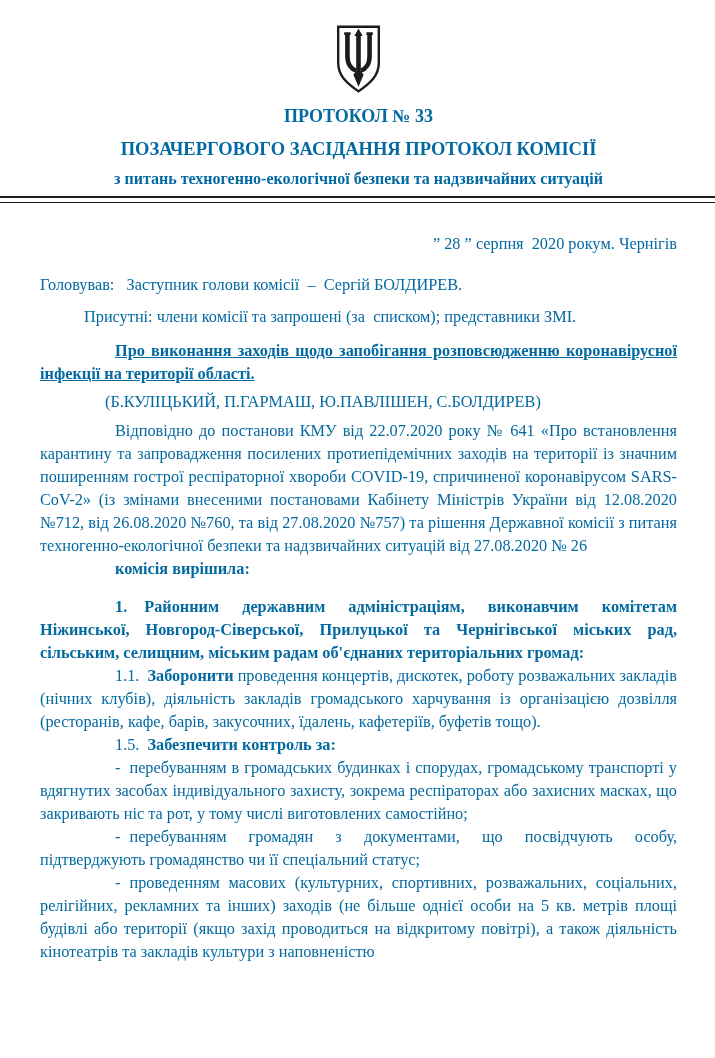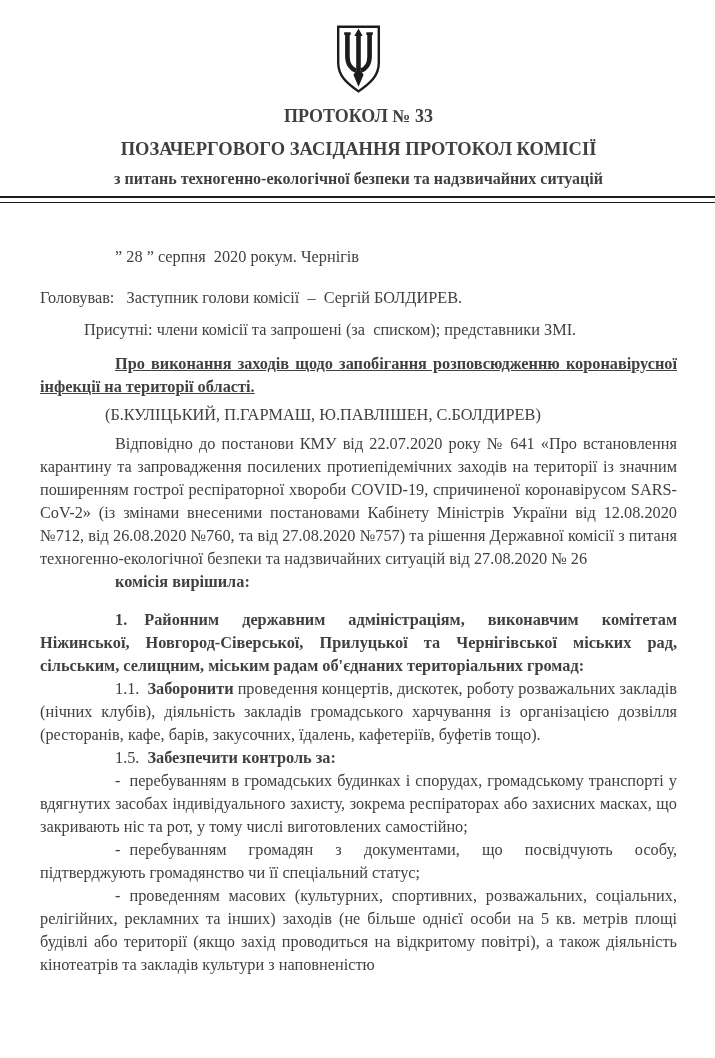--- a/index.html
+++ b/index.html
@@ -3,32 +3,32 @@
 <meta charset="utf-8">
 <style>
   html, body { margin: 0; padding: 0; background: #e8e8e8; }
   .page {
     position: relative;
     width: 715px;
     height: 1058px;
     margin: 0 auto;
     background: #ffffff;
     overflow: hidden;
-    color: #404040;
+    color: #0369a1;
     font-family: "Liberation Serif", "DejaVu Serif", serif;
     font-size: 16.3px;
     line-height: 23px;
   }
   .content { padding-left: 40px; padding-right: 38px; }
   .emblem-wrap { text-align: center; padding-top: 24px; height: 72px; margin-bottom: 10px; }
   .h1 { text-align: center; font-weight: bold; font-size: 18px; line-height: 20px; margin: 0 0 13px 0; }
   .h2 { text-align: center; font-weight: bold; font-size: 18.5px; line-height: 20px; margin: 0 0 10px 0; }
   .h3 { text-align: center; font-weight: bold; font-size: 16px; line-height: 20px; margin: 0 0 7px 0; }
   .rule { width: 715px; height: 4px; border-top: 2.5px solid #1c1c1c; border-bottom: 1.5px solid #1c1c1c; }
-  .date-row { display: flex; justify-content: flex-start; margin-top: 42px; }
+  .date-row { display: flex; justify-content: flex-end; margin-top: 29px; }
   .date-left { padding-left: 75px; }
   .meta-line { margin: 0; }
   .chairman { margin-top: 18px; }
   .attendees { margin-top: 9px; margin-left: 44px; }
   .subject {
     margin: 11px 0 0 0;
     font-weight: bold;
     text-decoration: underline;
     text-align: justify;
     text-indent: 75px;

